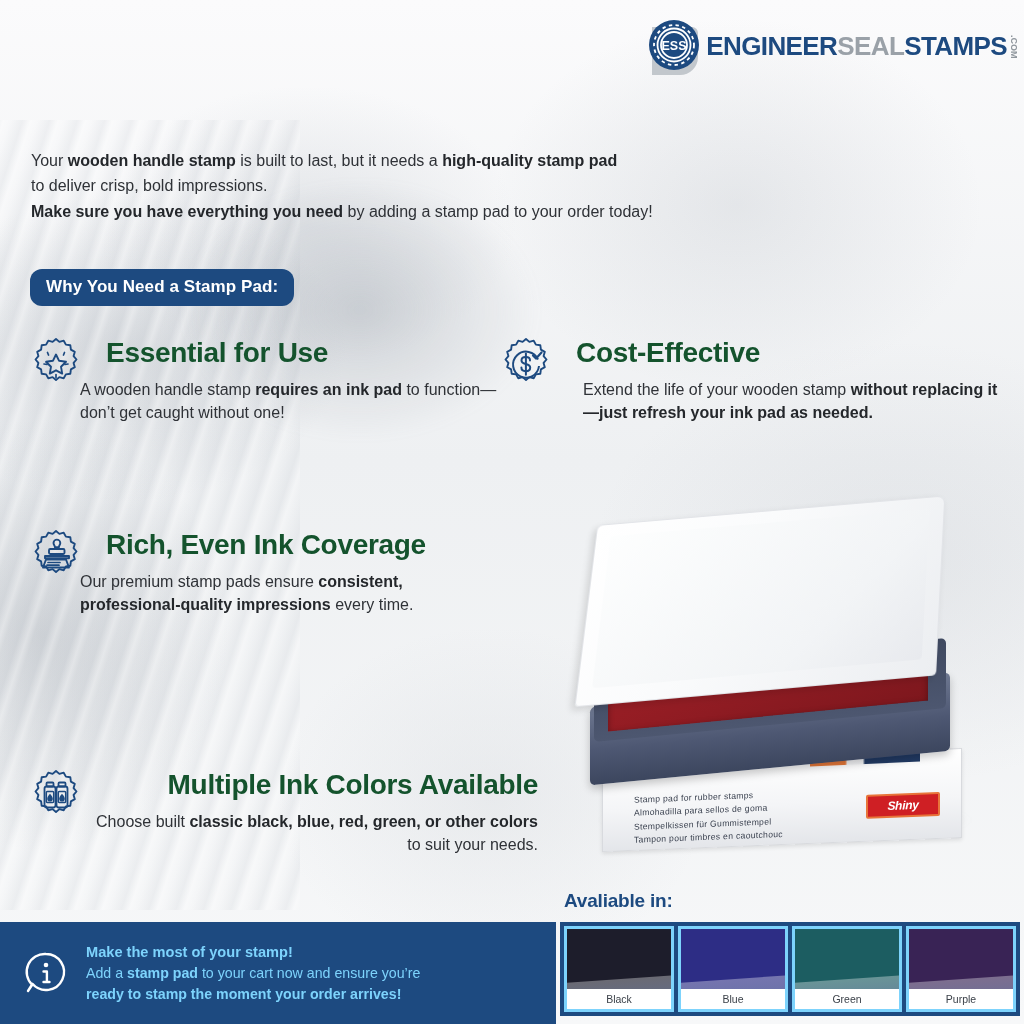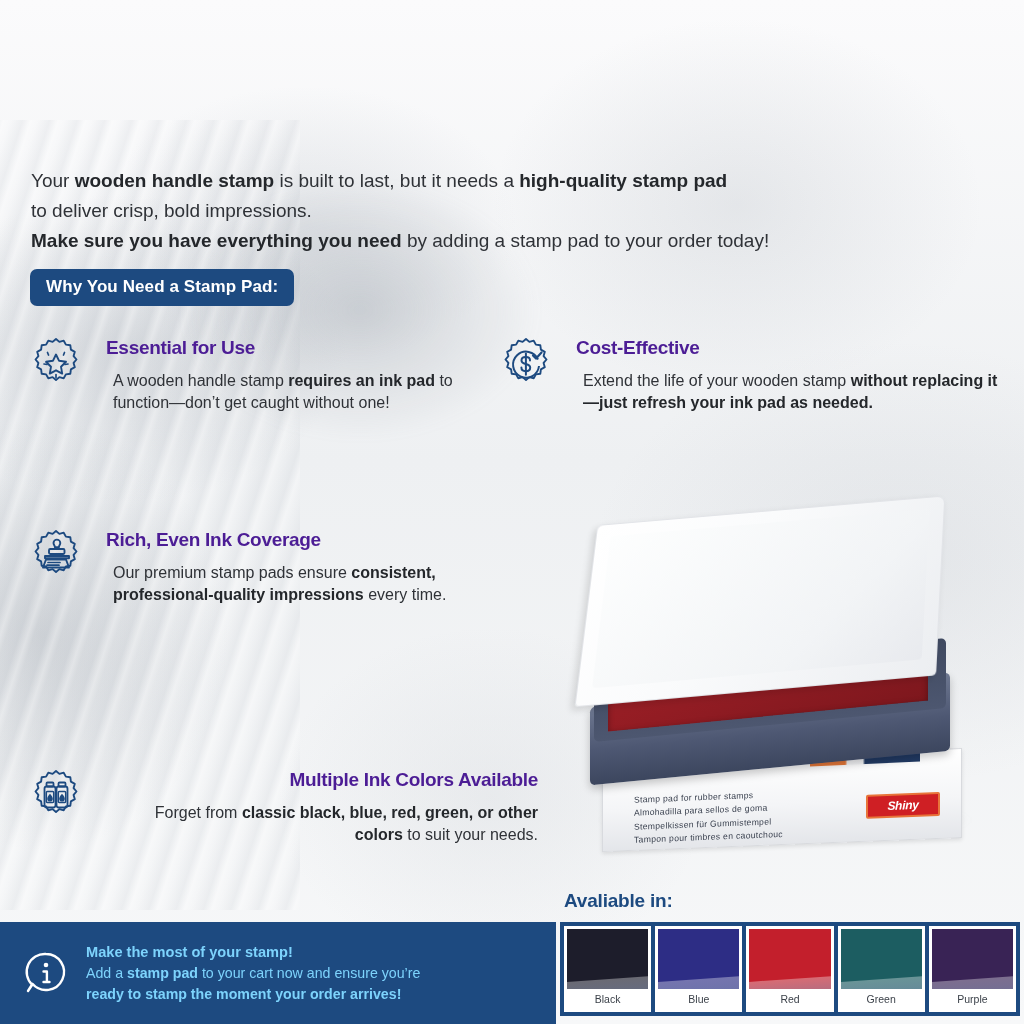--- a/index.html
+++ b/index.html
@@ -64,44 +64,44 @@
   .lw.blue { color: #1d4a80; }
   .lw.gray { color: #9aa1a8; }
   .lw-dot {
     font-size: 9px; font-weight: 700; color: #8f969d; letter-spacing: 0px;
     writing-mode: vertical-rl; text-orientation: mixed;
     margin-left: 2px; margin-top: 2px; line-height: 1;
   }
 
   
   .intro {
-    position: absolute; left: 31px; top: 166px; width: 880px;
-    color: #2f3237; font-size: 19px; line-height: 1.58; font-weight: 400;
+    position: absolute; left: 31px; top: 148px; width: 880px;
+    color: #2f3237; font-size: 16px; line-height: 1.58; font-weight: 400;
   }
   .intro b { font-weight: 800; color: #24272b; }
 
   
   .pill {
     position: absolute; left: 30px; top: 269px;
     background: #1d4a80; color: #ffffff;
     font-size: 17px; font-weight: 800; letter-spacing: .1px;
-    padding: 8px 16px 9px 16px; border-radius: 7px;
+    padding: 8px 16px 9px 16px; border-radius: 12px;
   }
 
   
   .feature { position: absolute; }
   .feat-icon { position: absolute; left: 0; top: 0; width: 56px; height: 56px; }
   .feat-title {
-    color: #4c1d95; font-size: 19px; font-weight: 800;
+    color: #14532d; font-size: 28px; font-weight: 800;
     line-height: 1.08; letter-spacing: -0.3px;
     margin-left: 78px; padding-top: 2px;
   }
   .feat-body {
     color: #2f3237; font-size: 16px; line-height: 1.42; font-weight: 400;
-    margin-left: 85px; margin-top: 11px;
+    margin-left: 52px; margin-top: 11px;
   }
   .feat-body b { font-weight: 800; color: #24272b; }
 
   #feature-essential   { left: 28px;  top: 336px; width: 470px; }
   #feature-cost        { left: 498px; top: 336px; width: 500px; }
   #feature-coverage    { left: 28px;  top: 528px; width: 440px; }
   #feature-colors      { left: 28px;  top: 768px; width: 510px; text-align: right; }
   #feature-cost .feat-body { margin-left: 85px; }
 
   
@@ -167,21 +167,21 @@
 
   
   .avail-title {
     position: absolute; left: 564px; top: 890px;
     color: #1d4a80; font-size: 19px; font-weight: 800; letter-spacing: -.2px;
   }
   .swatch-rail {
     position: absolute; left: 560px; top: 922px; width: 460px; height: 94px;
     background: #1d4a80; padding: 4px; display: flex; gap: 4px;
   }
-  .swatch { flex: 1 1 0; background: #ffffff; padding: 3px; display: flex; flex-direction: column; }
+  .swatch { flex: 1 1 0; background: #7dd3fc; padding: 3px; display: flex; flex-direction: column; }
   .swatch-color { flex: 1 1 auto; position: relative; overflow: hidden; }
   .swatch-color::after {
     content: ""; position: absolute; left: -10%; bottom: 0; width: 125%; height: 26%;
     background: linear-gradient(180deg, rgba(255,255,255,.34), rgba(160,172,200,.55));
     transform: rotate(-4deg) translateY(38%);
   }
   .swatch-name {
     flex: none; height: 20px; background: #ffffff; color: #3b4149;
     font-size: 10.5px; display: flex; align-items: center; justify-content: center;
   }
@@ -199,20 +199,40 @@
 </head>
 <body>
 
 <div class="bg-layer"></div>
 <div class="bg-streaks"></div>
 <div class="bg-blur-a"></div>
 
 <div class="sheet">
 
 
+  <div class="logo">
+    <div class="logo-mark">
+      <svg viewBox="0 0 58 58" width="58" height="58">
+        <path d="M6 10 H46 A6 6 0 0 1 52 16 V40 A18 18 0 0 1 34 58 H6 Z" fill="#b9bec4" opacity="0.85"></path>
+        <circle cx="28" cy="28" r="25" fill="#1d4a80"></circle>
+        <g fill="none" stroke="#ffffff" stroke-width="1.8">
+          <circle cx="28" cy="28" r="20" stroke-dasharray="3.4 3.4"></circle>
+          <circle cx="28" cy="28" r="16.5"></circle>
+          <circle cx="28" cy="28" r="13"></circle>
+        </g>
+        <text x="28" y="33" text-anchor="middle" font-family="Liberation Sans, sans-serif" font-size="12.5" font-weight="800" fill="#ffffff">ESS</text>
+      </svg>
+    </div>
+    <div class="logo-word">
+      <span class="lw blue">ENGINEER</span>
+      <span class="lw gray">SEAL</span>
+      <span class="lw blue">STAMPS</span>
+      <span class="lw-dot">.COM</span>
+    </div>
+  </div>
 
   <div class="intro">
     <div>
       <span>Your </span><b>wooden handle stamp</b><span> is built to last, but it needs a </span><b>high-quality stamp pad</b>
     </div>
     <div>to deliver crisp, bold impressions.</div>
     <div>
       <b>Make sure you have everything you need</b><span> by adding a stamp pad to your order today!</span>
     </div>
   </div>
@@ -282,21 +302,21 @@
         <rect x="18.3" y="23.5" width="7.4" height="11" rx="1" fill="none" stroke="#1d4a80" stroke-width="1.5"></rect>
         <path d="M22 25.8 c1.9 2.4 2.8 3.6 2.8 4.9 a2.8 2.8 0 0 1 -5.6 0 c0-1.3 .9-2.5 2.8-4.9z" fill="#1d4a80"></path>
         <rect x="30.5" y="14.5" width="7" height="4" rx="1" fill="none" stroke="#1d4a80" stroke-width="1.8"></rect>
         <rect x="28.5" y="18.5" width="11" height="21" rx="2.2" fill="none" stroke="#1d4a80" stroke-width="1.8"></rect>
         <rect x="30.3" y="23.5" width="7.4" height="11" rx="1" fill="none" stroke="#1d4a80" stroke-width="1.5"></rect>
         <path d="M34 25.8 c1.9 2.4 2.8 3.6 2.8 4.9 a2.8 2.8 0 0 1 -5.6 0 c0-1.3 .9-2.5 2.8-4.9z" fill="#1d4a80"></path>
       </svg>
     </div>
     <div class="feat-title">Multiple Ink Colors Available</div>
     <div class="feat-body">
-      <span>Forget from </span><b>classic black, blue, red, green, or other colors</b><span> to suit your needs.</span>
+      <span>Choose built </span><b>classic black, blue, red, green, or other colors</b><span> to suit your needs.</span>
     </div>
   </div>
 
   <div class="product">
     <div class="prod-shadow"></div>
     <div class="prod-box"></div>
     <div class="prod-label-strip"></div>
     <div class="prod-box-inner">
       <div class="box-lines">
         <div>Stamp pad for rubber stamps</div>
@@ -318,24 +338,20 @@
   <div class="swatch-rail">
     <div class="swatch">
       <div class="swatch-color" style="background:#1d1d2b"></div>
       <div class="swatch-name">Black</div>
     </div>
     <div class="swatch">
       <div class="swatch-color" style="background:#2d2d85"></div>
       <div class="swatch-name">Blue</div>
     </div>
     <div class="swatch">
-      <div class="swatch-color" style="background:#c31f2c"></div>
-      <div class="swatch-name">Red</div>
-    </div>
-    <div class="swatch">
       <div class="swatch-color" style="background:#1c5d61"></div>
       <div class="swatch-name">Green</div>
     </div>
     <div class="swatch">
       <div class="swatch-color" style="background:#392355"></div>
       <div class="swatch-name">Purple</div>
     </div>
   </div>
 
   <div class="footer">

